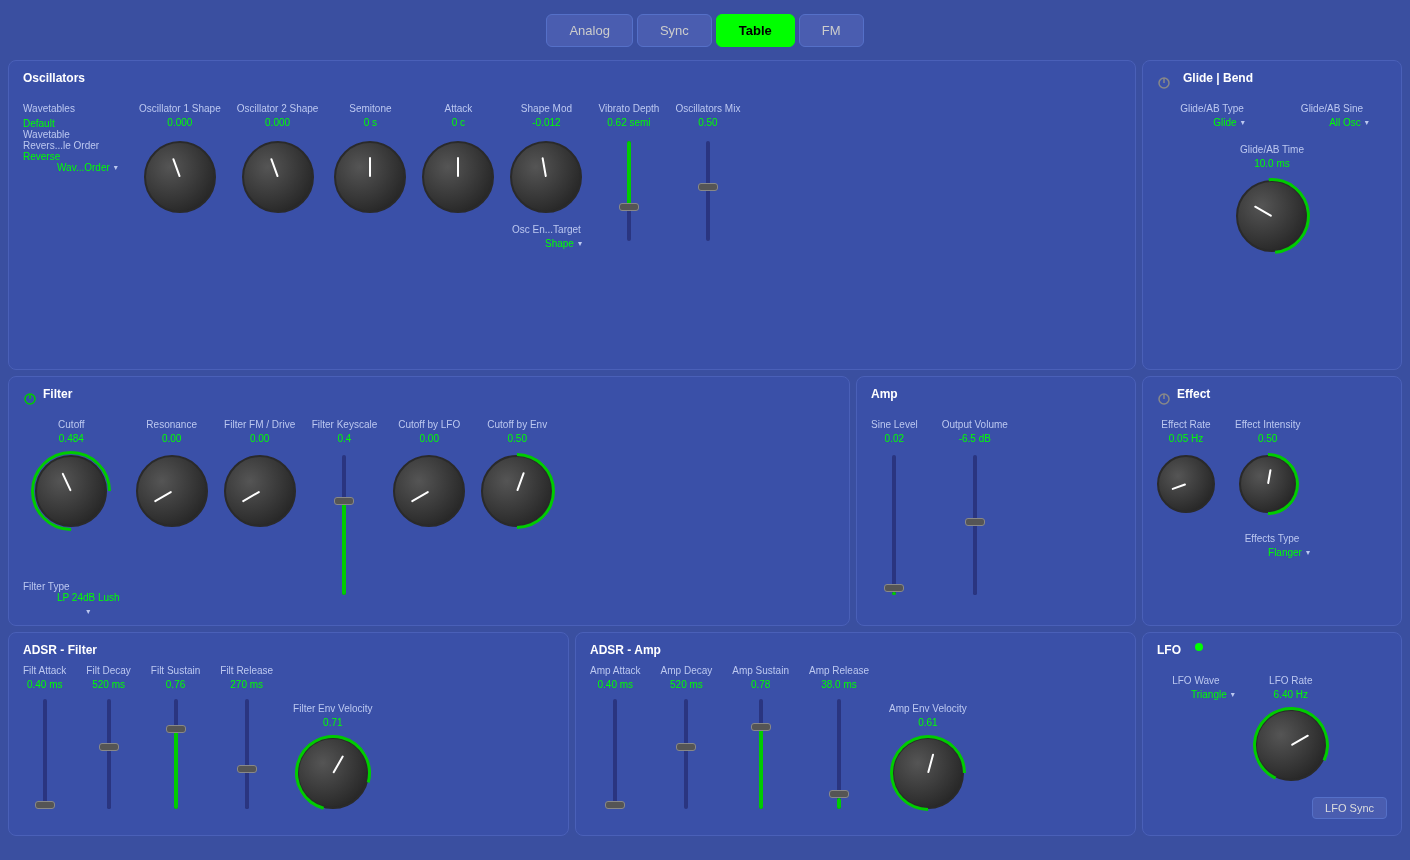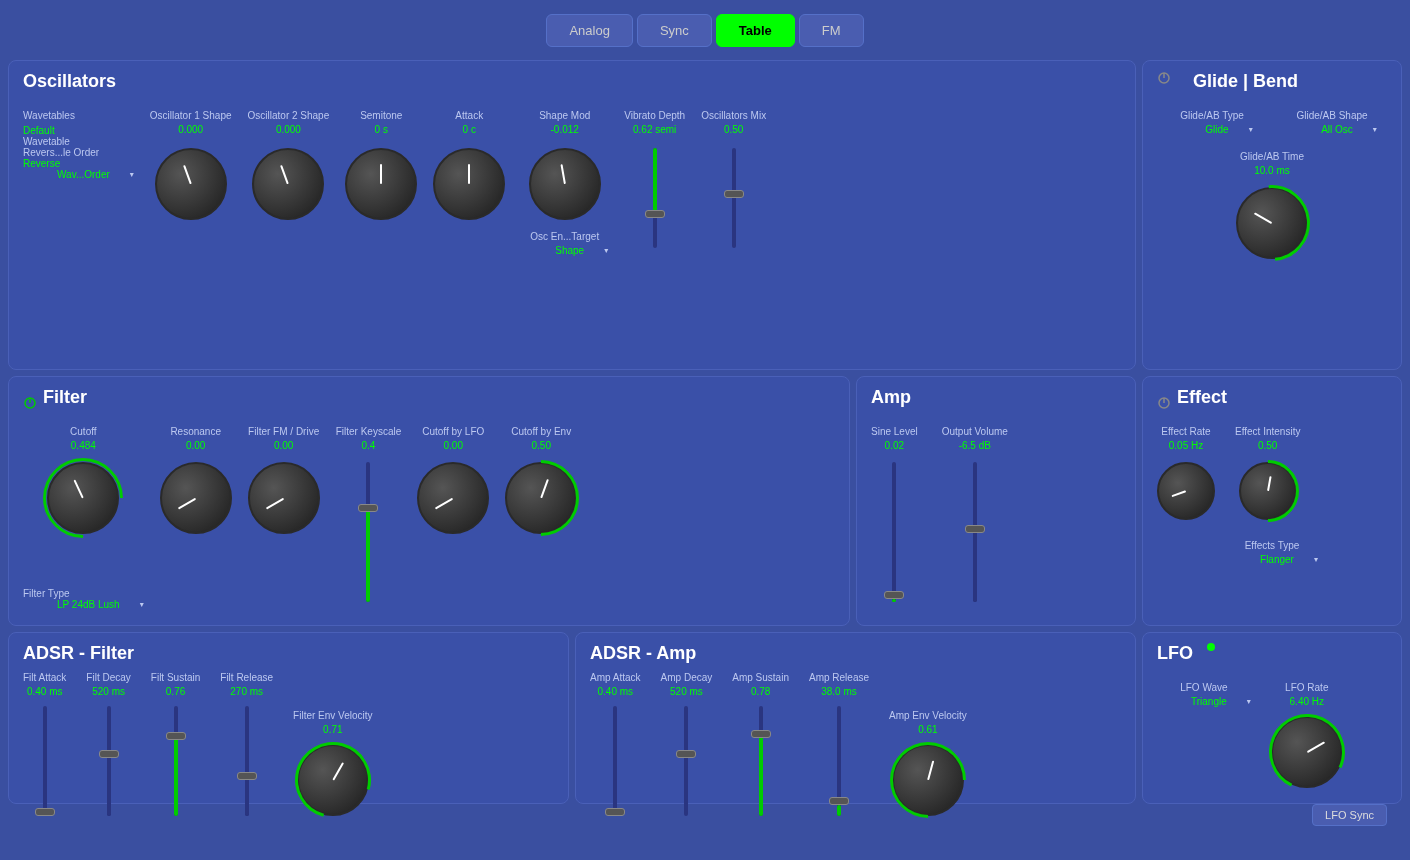--- a/index.html
+++ b/index.html
@@ -51,21 +51,21 @@
     
     .panel {
       background: #3a50a8;
       border-radius: 8px;
       border: 1px solid #4a60b8;
       padding: 10px 14px;
       position: relative;
     }
 
     .panel-title {
-      font-size: 18px;
+      font-size: 12px;
       font-weight: bold;
       color: #fff;
       margin-bottom: 10px;
     }
 
     
     .row1 {
       display: flex;
       gap: 6px;
       height: 310px;
@@ -90,21 +90,21 @@
       width: 280px;
     }
     .effect-panel {
       width: 260px;
     }
 
     
     .row3 {
       display: flex;
       gap: 6px;
-      height: 172px;
+      height: 204px;
     }
     .adsr-filter-panel {
       flex: 1;
     }
     .adsr-amp-panel {
       flex: 1;
     }
     .lfo-panel {
       width: 260px;
     }
@@ -189,21 +189,21 @@
     .section-header {
       display: flex;
       align-items: center;
       margin-bottom: 8px;
     }
 
     
     .dropdown-select {
       display: flex;
       align-items: center;
-      gap: 20px;
+      gap: 4px;
       color: #00ff00;
       font-size: 10px;
       padding-left: 34px;
     }
     .chevron {
       font-size: 8px;
       color: #bcc8f0;
     }
 
     
@@ -319,38 +319,38 @@
             <div style="width:4px; height:100px; background:#2a3580; border-radius:2px; position:relative;">
               <div style="position:absolute; bottom:50%; left:50%; transform:translateX(-50%); width:20px; height:8px; background:#555; border:1px solid #888; border-radius:3px;"></div>
             </div>
           </div>
         </div>
       </div>
     </div>
 
     <div class="panel glide-panel">
       <div class="section-header">
-        <span style="display:inline-flex;gap:22px;">
+        <span style="display:inline-flex;align-items:center;gap:12px;">
           <svg width="14" height="14" viewBox="0 0 14 14">
             <circle cx="7" cy="7" r="5" fill="none" stroke="#888" stroke-width="1.5"></circle>
             <line x1="7" y1="2" x2="7" y2="7" stroke="#888" stroke-width="1.5"></line>
           </svg>
           <span class="panel-title">Glide | Bend</span>
         </span>
       </div>
       <div style="display:grid; grid-template-columns:1fr 1fr; gap:10px; margin-top:4px;">
         <div class="knob-group">
           <span class="knob-label">Glide/AB Type</span>
           <div class="dropdown-select">
             <span style="color:#00ff00;">Glide</span>
             <span class="chevron">▾</span>
           </div>
         </div>
         <div class="knob-group">
-          <span class="knob-label">Glide/AB Shape</span>
+          <span class="knob-label">Glide/AB Sine</span>
           <div class="dropdown-select">
             <span style="color:#00ff00;">All Osc</span>
             <span class="chevron">▾</span>
           </div>
         </div>
       </div>
       <div style="margin-top:16px;" class="knob-group">
         <span class="knob-label">Glide/AB Time</span>
         <span class="knob-value">10.0 ms</span>
         <div class="knob knob-large" style="margin-top:8px; position:relative;">
@@ -379,21 +379,21 @@
           <span class="knob-label">Cutoff</span>
           <span class="knob-value">0.484</span>
           <div style="position:relative;width:72px;height:72px;margin-top:8px;">
             <div style="position:absolute;top:-4px;left:-4px;right:-4px;bottom:-4px;border-radius:50%;border:3px solid transparent;border-left-color:#00cc00;border-bottom-color:#00cc00;border-right-color:#00cc00;transform:rotate(135deg);"></div>
             <div class="knob knob-large" style="width:72px;height:72px;position:absolute;top:0;left:0;">
               <div class="knob-indicator" style="transform: translateX(-50%) rotate(-25deg);"></div>
             </div>
           </div>
           <div style="margin-top:50px;">
             <span class="knob-label">Filter Type</span>
-            <div class="dropdown-select" style="flex-direction:row;align-items:center;">
+            <div class="dropdown-select" style="flex-direction:column;align-items:center;">
               <span style="color:#00ff00;text-align:center;">LP 24dB Lush</span>
               <span class="chevron">▾</span>
             </div>
           </div>
         </div>
 
         <div class="knob-group">
           <span class="knob-label">Resonance</span>
           <span class="knob-value">0.00</span>
           <div class="knob knob-large" style="margin-top:8px;">

